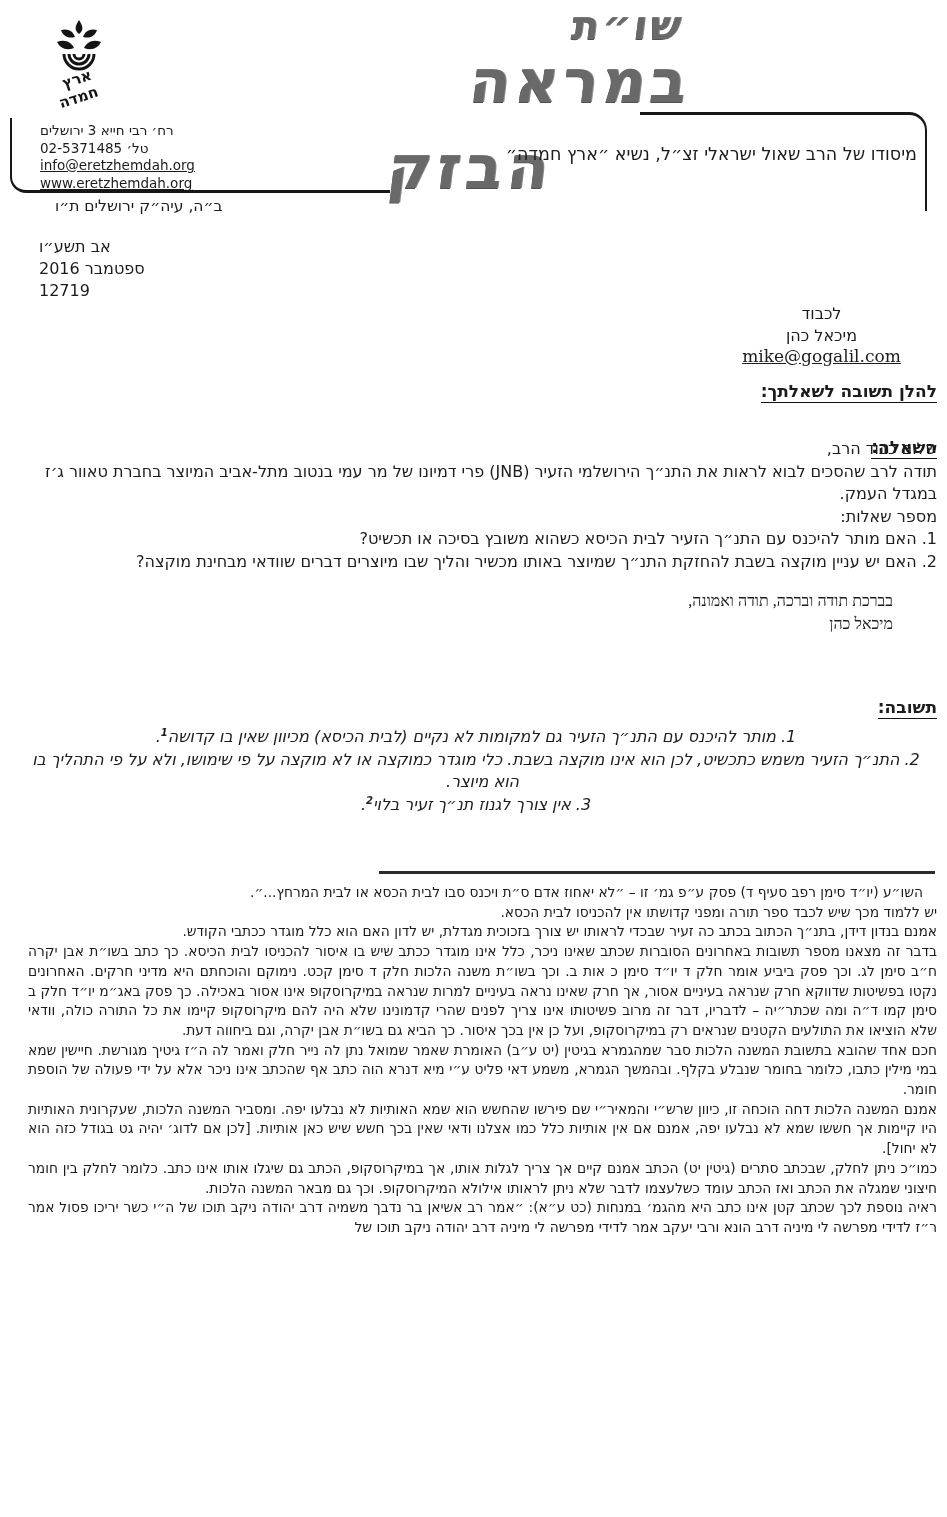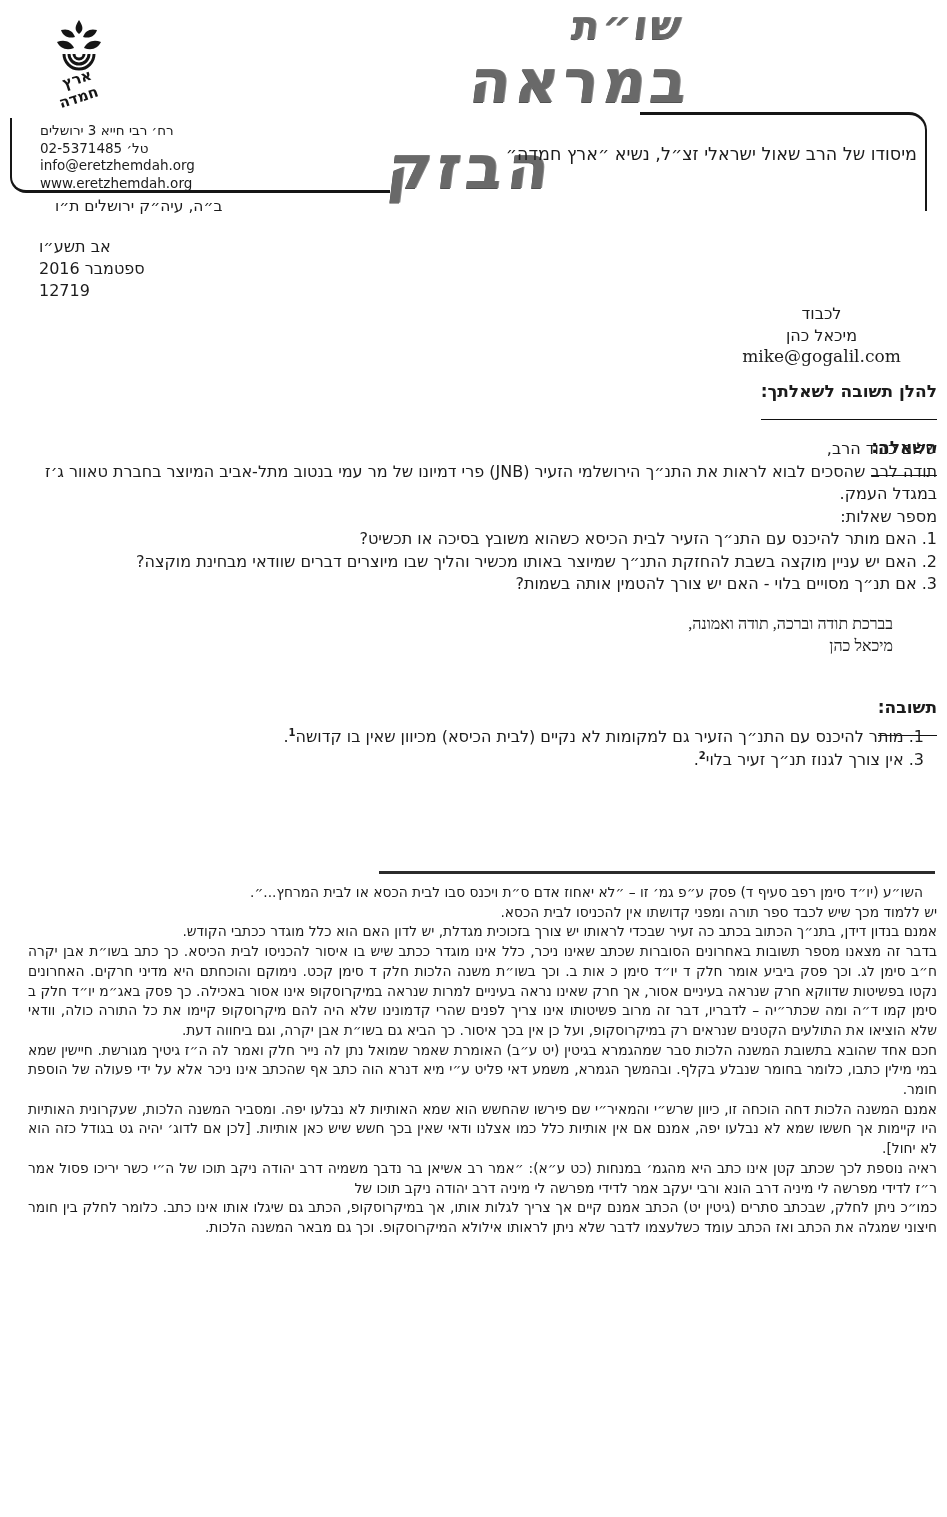--- a/index.html
+++ b/index.html
@@ -5,52 +5,52 @@
   html,body{margin:0;padding:0;background:#ffffff;}
   .page{
     position:relative;width:947px;height:1517px;background:#ffffff;overflow:hidden;
     font-family:"DejaVu Sans",sans-serif;color:#1c1c1c;direction:rtl;
   }
   
   .header{position:absolute;top:0;left:0;width:947px;height:235px;}
   .logo{position:absolute;left:50px;top:18px;width:58px;height:100px;}
   .contact{position:absolute;left:40px;top:122px;width:220px;direction:rtl;text-align:left;
            font-size:13.5px;line-height:17.5px;}
-  .link{cursor:pointer;}
+  .link{text-decoration:underline;cursor:pointer;}
   .bracket-left{position:absolute;left:10px;top:118px;width:378px;height:72px;
     border-left:2.5px solid #161616;border-bottom:3px solid #161616;border-bottom-left-radius:16px;}
   .city-line{position:absolute;left:55px;top:197px;font-size:15.5px;}
   .title-w{position:absolute;font-weight:bold;color:#696969;transform:skewX(-7deg);
     text-shadow:1px 0 0 #8d8d8d,0 1px 0 #4f4f4f;white-space:nowrap;}
   .w1{left:572px;top:2px;font-size:40px;letter-spacing:3px;}
   .w2{left:470px;top:46px;font-size:60px;letter-spacing:4px;}
   .w3{left:388px;top:132px;font-size:60px;letter-spacing:5px;}
   .bracket-right{position:absolute;left:640px;top:112px;width:285px;height:96px;
     border-top:3px solid #161616;border-right:2.5px solid #161616;border-top-right-radius:18px;}
   .subtitle{position:absolute;right:30px;top:138px;text-align:right;font-size:17.5px;line-height:32px;}
   
   .sec-date{position:absolute;top:236px;left:30px;direction:rtl;text-align:left;
     font-size:16px;line-height:22px;margin-left:9px;}
   .sec-recipient{position:absolute;top:303px;left:703px;width:237px;text-align:center;
     font-size:16px;line-height:21.5px;}
   .sec-recipient .email{font-family:"DejaVu Serif",serif;font-size:17px;direction:ltr;display:inline-block;}
   
   .h1{position:absolute;right:10px;font-size:17px;font-weight:bold;}
-  .hu{border-bottom:1.6px solid #111;padding-bottom:18px;}
+  .hu{border-bottom:1.6px solid #111;padding-bottom:1px;}
   .pos-intro{top:381px;}
   .pos-qhead{top:408px;margin-top:29px;}
   .pos-ahead{top:697px;}
   
   .q-block{position:absolute;top:438px;right:10px;left:28px;font-size:16px;line-height:22.5px;
     text-align:right;}
   .q-block p{margin:0;}
   .q-item{margin:0;}
   .closing{margin-top:17px;margin-left:auto;margin-right:44px;font-family:Liberation Serif, serif;}
   .a-block{position:absolute;top:726px;right:10px;left:28px;font-size:16px;line-height:22.5px;
-    text-align:right;}
+    text-align:center;font-style:italic;}
   .a-item{margin:0;text-indent:13px;}
   sup{font-size:10px;font-weight:bold;line-height:0;}
   
   .fn-divider{position:absolute;top:871px;right:12px;width:556px;border-top:3px solid #2b2b2b;}
   .fn-block{position:absolute;top:883px;right:10px;left:28px;font-size:13.8px;line-height:19.7px;
     text-align:justify;}
   .fn-para{margin:0;}
   .fn-para.indent{text-indent:14px;}
 </style>
 </head>
@@ -114,44 +114,44 @@
   <div class="h1 pos-intro"><span class="hu">להלן תשובה לשאלתך:</span></div>
   <div class="h1 pos-qhead"><span class="hu">השאלה:</span></div>
 
   <section class="q-block">
     <p>שלום כבוד הרב,</p>
     <p>תודה לרב שהסכים לבוא לראות את התנ״ך הירושלמי הזעיר (JNB) פרי דמיונו של מר עמי בנטוב מתל-אביב המיוצר בחברת טאוור ג׳ז במגדל העמק.</p>
     <p>מספר שאלות:</p>
     <div id="qlist">
         <p class="q-item">1. האם מותר להיכנס עם התנ״ך הזעיר לבית הכיסא כשהוא משובץ בסיכה או תכשיט?</p>
         <p class="q-item">2. האם יש עניין מוקצה בשבת להחזקת התנ״ך שמיוצר באותו מכשיר והליך שבו מיוצרים דברים שוודאי מבחינת מוקצה?</p>
-        <p class="q-item">3. אם תנ״ך מסויים בלוי - האם יש צורך להטמין אותה בשמות?</p>
       </div>
     <div class="closing">
       <div>בברכת תודה וברכה, תודה ואמונה,</div>
       <div>מיכאל כהן</div>
     </div>
   </section>
 
   <div class="h1 pos-ahead"><span class="hu">תשובה:</span></div>
 
   <section class="a-block">
     <div id="alist">
         <p class="a-item">1. מותר להיכנס עם התנ״ך הזעיר גם למקומות לא נקיים (לבית הכיסא) מכיוון שאין בו קדושה<sup>1</sup>.</p>
+        <p class="a-item">2. התנ״ך הזעיר משמש כתכשיט, לכן הוא אינו מוקצה בשבת. כלי מוגדר כמוקצה או לא מוקצה על פי שימושו, ולא על פי התהליך בו הוא מיוצר.</p>
         <p class="a-item">3. אין צורך לגנוז תנ״ך זעיר בלוי<sup>2</sup>.</p>
       </div>
   </section>
 
   <footer>
     <div class="fn-divider"></div>
     <div class="fn-block" id="fnbody">
         <p class="fn-para indent">השו״ע (יו״ד סימן רפב סעיף ד) פסק ע״פ גמ׳ זו – ״לא יאחוז אדם ס״ת ויכנס סבו לבית הכסא או לבית המרחץ...״.</p>
         <p class="fn-para">יש ללמוד מכך שיש לכבד ספר תורה ומפני קדושתו אין להכניסו לבית הכסא.</p>
         <p class="fn-para">אמנם בנדון דידן, בתנ״ך הכתוב בכתב כה זעיר שבכדי לראותו יש צורך בזכוכית מגדלת, יש לדון האם הוא כלל מוגדר ככתבי הקודש.</p>
         <p class="fn-para">בדבר זה מצאנו מספר תשובות באחרונים הסוברות שכתב שאינו ניכר, כלל אינו מוגדר ככתב שיש בו איסור להכניסו לבית הכיסא. כך כתב בשו״ת אבן יקרה ח״ב סימן לג. וכך פסק ביביע אומר חלק ד יו״ד סימן כ אות ב. וכך בשו״ת משנה הלכות חלק ד סימן קכט. נימוקם והוכחתם היא מדיני חרקים. האחרונים נקטו בפשיטות שדווקא חרק שנראה בעיניים אסור, אך חרק שאינו נראה בעיניים למרות שנראה במיקרוסקופ אינו אסור באכילה. כך פסק באג״מ יו״ד חלק ב סימן קמו ד״ה ומה שכתר״יה – לדבריו, דבר זה מרוב פשיטותו אינו צריך לפנים שהרי קדמונינו שלא היה להם מיקרוסקופ קיימו את כל התורה כולה, וודאי שלא הוציאו את התולעים הקטנים שנראים רק במיקרוסקופ, ועל כן אין בכך איסור. כך הביא גם בשו״ת אבן יקרה, וגם ביחווה דעת.</p>
         <p class="fn-para">חכם אחד שהובא בתשובת המשנה הלכות סבר שמהגמרא בגיטין (יט ע״ב) האומרת שאמר שמואל נתן לה נייר חלק ואמר לה ה״ז גיטיך מגורשת. חיישין שמא במי מילין כתבו, כלומר בחומר שנבלע בקלף. ובהמשך הגמרא, משמע דאי פליט ע״י מיא דנרא הוה כתב אף שהכתב אינו ניכר אלא על ידי פעולה של הוספת חומר.</p>
         <p class="fn-para">אמנם המשנה הלכות דחה הוכחה זו, כיוון שרש״י והמאיר״י שם פירשו שהחשש הוא שמא האותיות לא נבלעו יפה. ומסביר המשנה הלכות, שעקרונית האותיות היו קיימות אך חששו שמא לא נבלעו יפה, אמנם אם אין אותיות כלל כמו אצלנו ודאי שאין בכך חשש שיש כאן אותיות. [לכן אם לדוג׳ יהיה גט בגודל כזה הוא לא יחול].</p>
+        <p class="fn-para">כמו״כ ניתן לחלק, שבכתב סתרים (גיטין יט) הכתב אמנם קיים אך צריך לגלות אותו, אך במיקרוסקופ, הכתב גם שיגלו אותו אינו כתב. כלומר לחלק בין חומר חיצוני שמגלה את הכתב ואז הכתב עומד כשלעצמו לדבר שלא ניתן לראותו אילולא המיקרוסקופ. וכך גם מבאר המשנה הלכות.</p>
         <p class="fn-para">ראיה נוספת לכך שכתב קטן אינו כתב היא מהגמ׳ במנחות (כט ע״א): ״אמר רב אשיאן בר נדבך משמיה דרב יהודה ניקב תוכו של ה״י כשר יריכו פסול אמר ר״ז לדידי מפרשה לי מיניה דרב הונא ורבי יעקב אמר לדידי מפרשה לי מיניה דרב יהודה ניקב תוכו של</p>
-        <p class="fn-para">כמו״כ ניתן לחלק, שבכתב סתרים (גיטין יט) הכתב אמנם קיים אך צריך לגלות אותו, אך במיקרוסקופ, הכתב גם שיגלו אותו אינו כתב. כלומר לחלק בין חומר חיצוני שמגלה את הכתב ואז הכתב עומד כשלעצמו לדבר שלא ניתן לראותו אילולא המיקרוסקופ. וכך גם מבאר המשנה הלכות.</p>
       </div>
   </footer>
 
 </div>
 
 </body></html>

